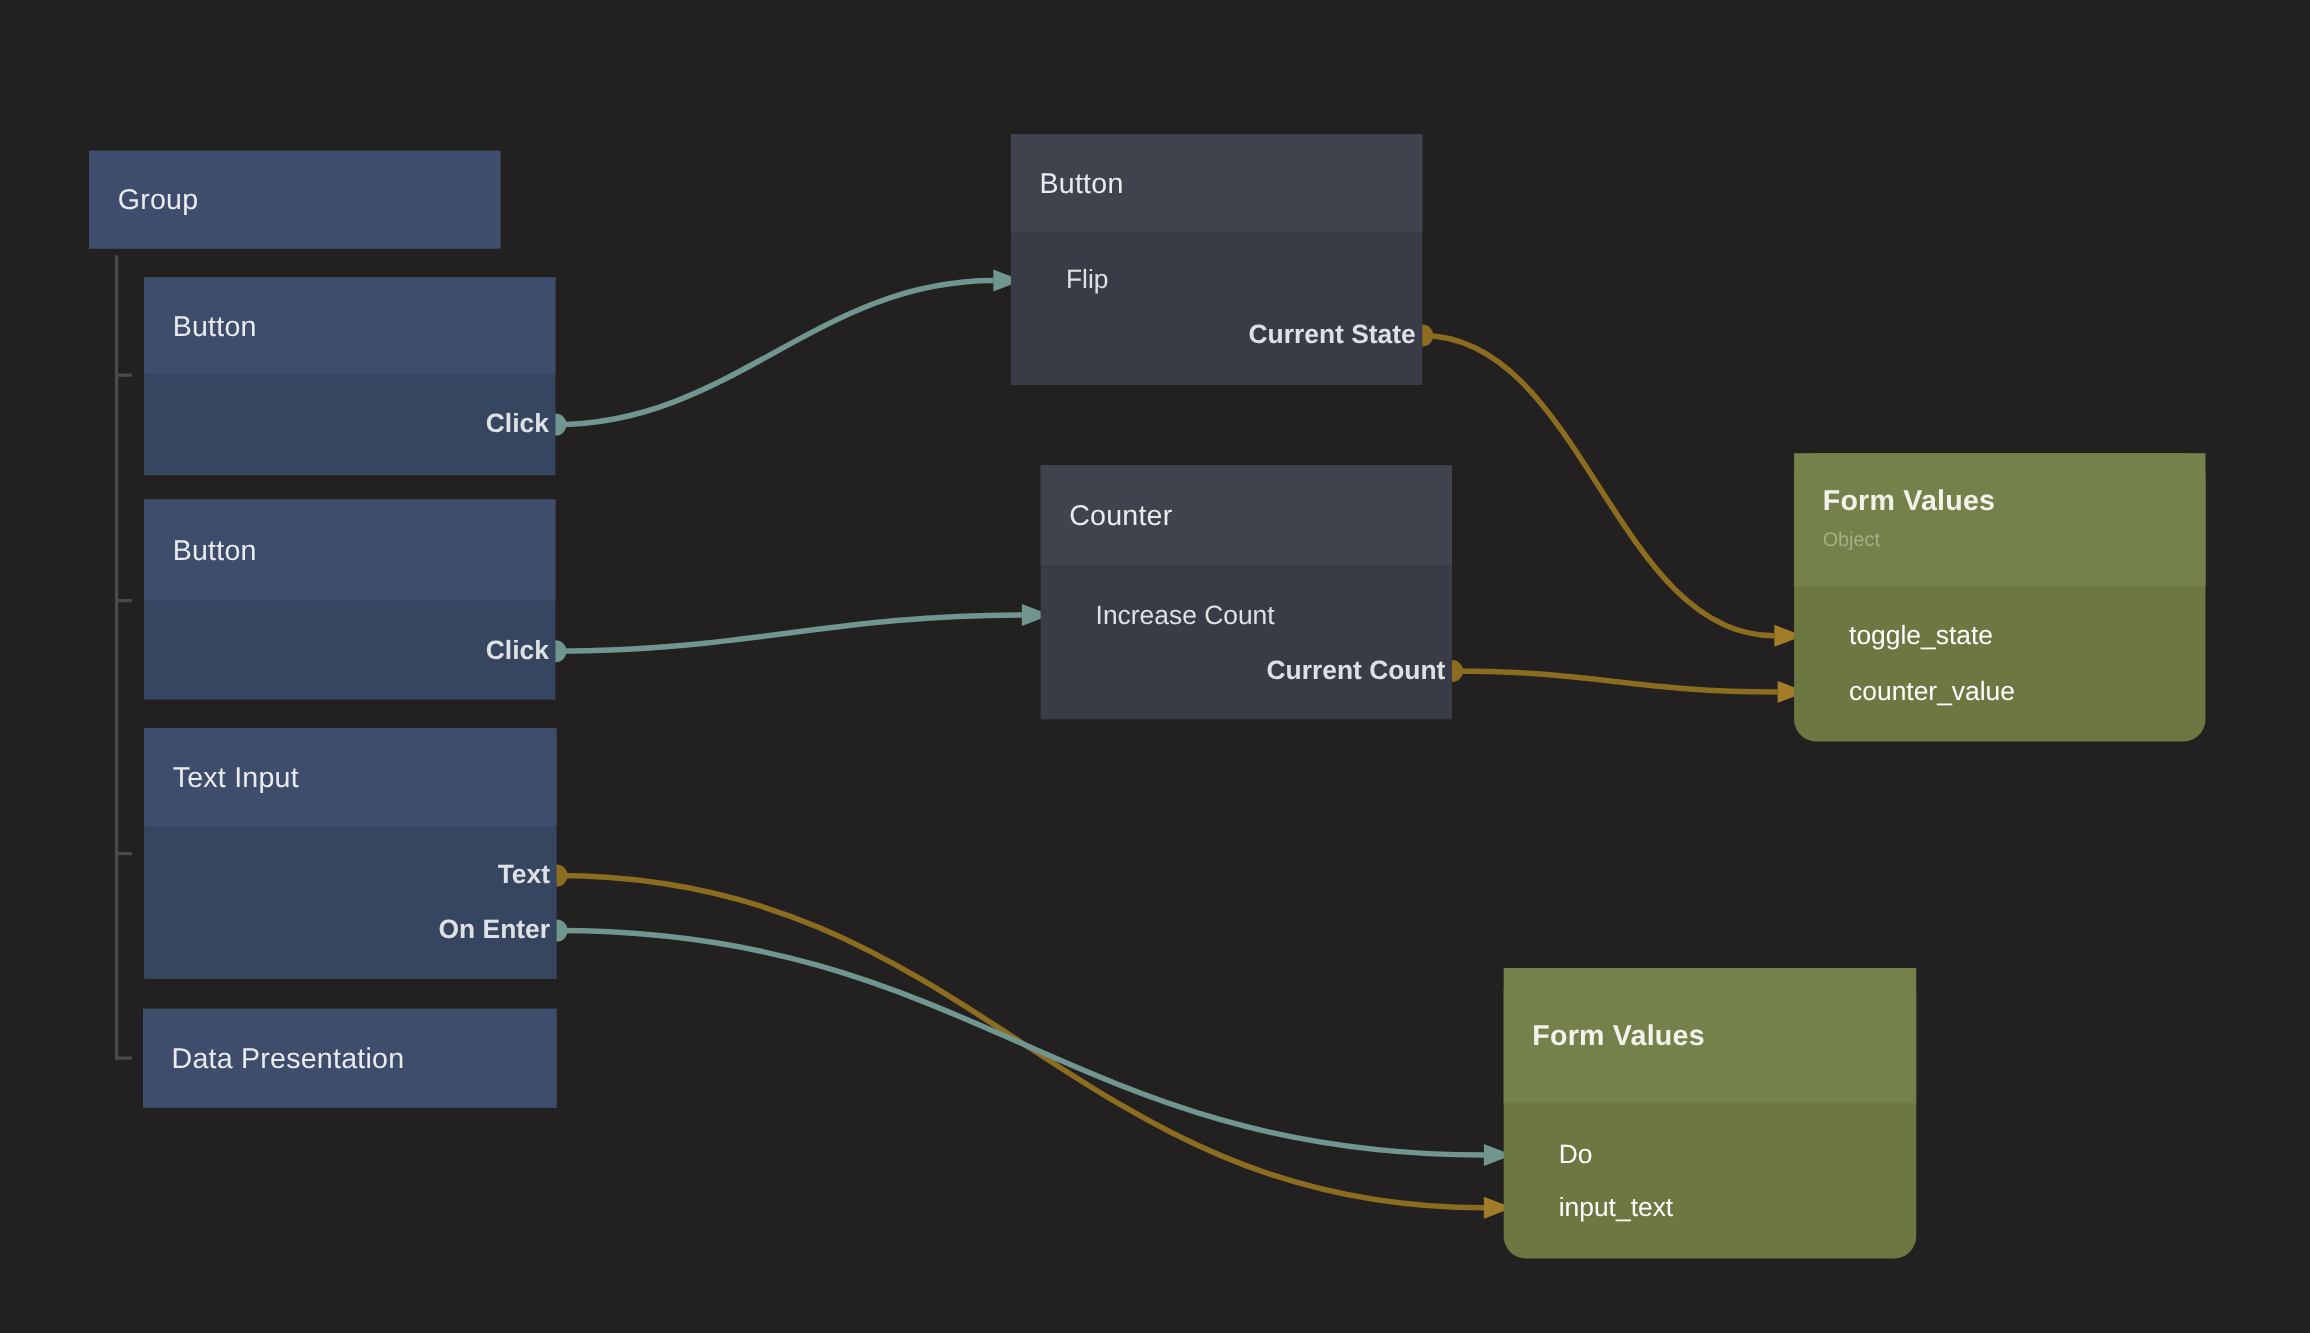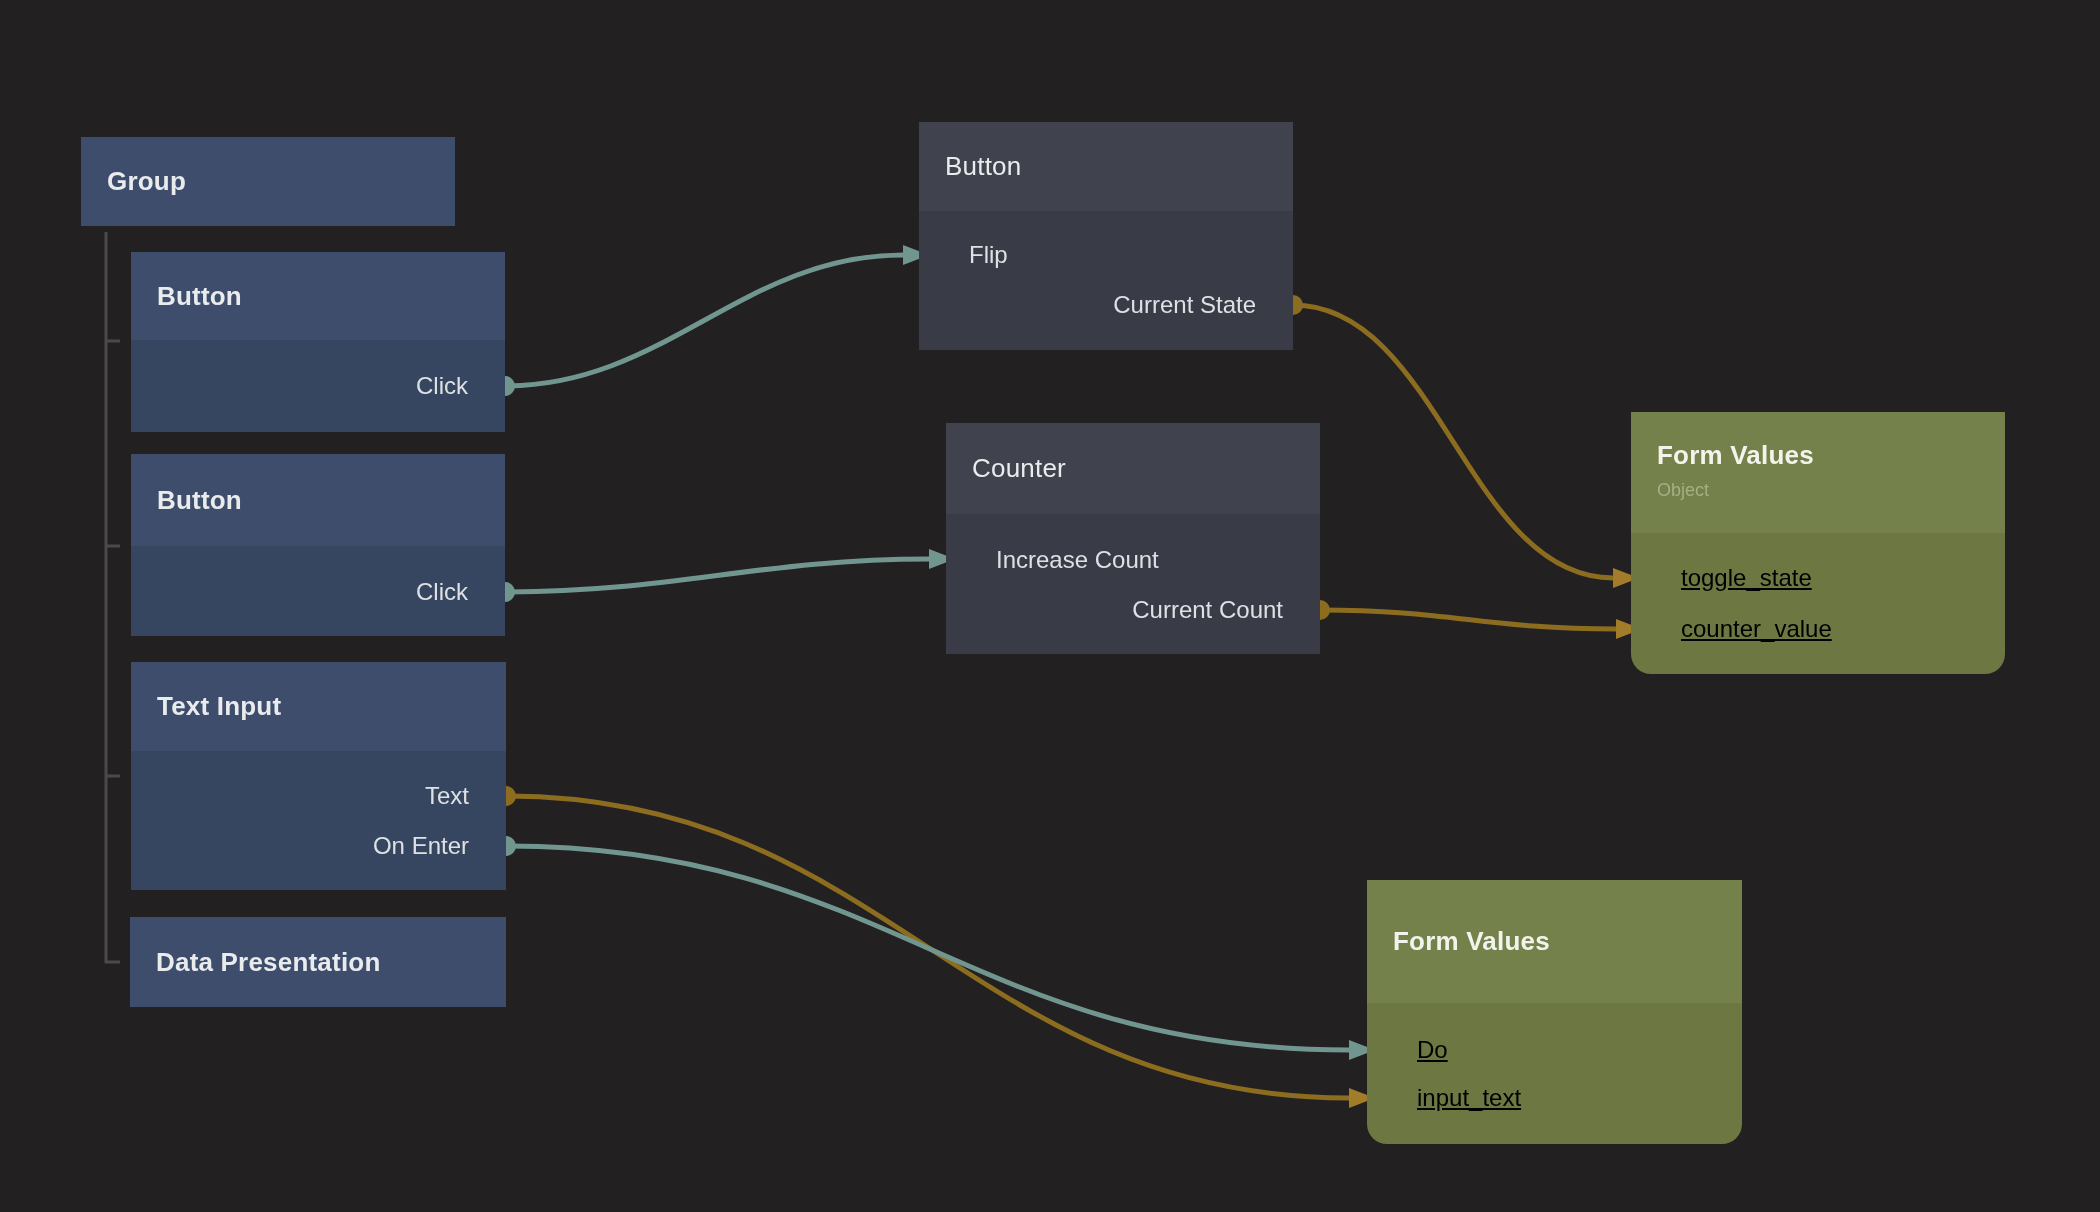--- a/index.html
+++ b/index.html
@@ -21,33 +21,33 @@
 
   .node{position:absolute;box-sizing:border-box;}
   .node.blue{background:var(--node-blue-body,#374660);}
   .node.dark{background:var(--node-dark-body,#393c46);}
   .node.green{background:var(--node-green-body,#6c7741);border-radius:20px;}
   .node-header{
     position:absolute;left:0;top:0;width:100%;box-sizing:border-box;
     display:flex;flex-direction:column;justify-content:center;
     padding-left:26px;
   }
-  .blue  .node-header{background:var(--node-blue-header,#3d4d6b);font-weight:bold;}
+  .blue  .node-header{background:var(--node-blue-header,#3d4d6b);}
   .dark  .node-header{background:var(--node-dark-header,#40434e);}
   .green .node-header{background:var(--node-green-header,#75814a);}
   .node-title{font-size:26px;line-height:35px;color:#e9ebed;letter-spacing:.2px;}
   .green .node-title{font-weight:600;color:#f2f4ec;}
   .node-subtitle{font-size:18px;line-height:35px;color:var(--subtitle,#a5ae85);}
   .port{
     position:absolute;height:28px;line-height:28px;font-size:24px;
     color:#dde1e4;white-space:nowrap;
   }
-  .green .port{color:#000000;text-decoration:underline;}
+  .green .port{color:#ffffff;}
   .port.in{left:26px;margin-left:24px;}
-  .port.out{right:37px;text-align:left;}
+  .port.out{right:6px;text-align:left;font-weight:bold;}
 </style>
 </head>
 <body>
 
 <div class="canvas">
 
   <svg class="wires" viewBox="0 0 2100 1212">
 
     <path class="tree" d="M106,232 L106,962 L120,962 M106,341 L120,341 M106,546 L120,546 M106,776 L120,776"></path>
 

